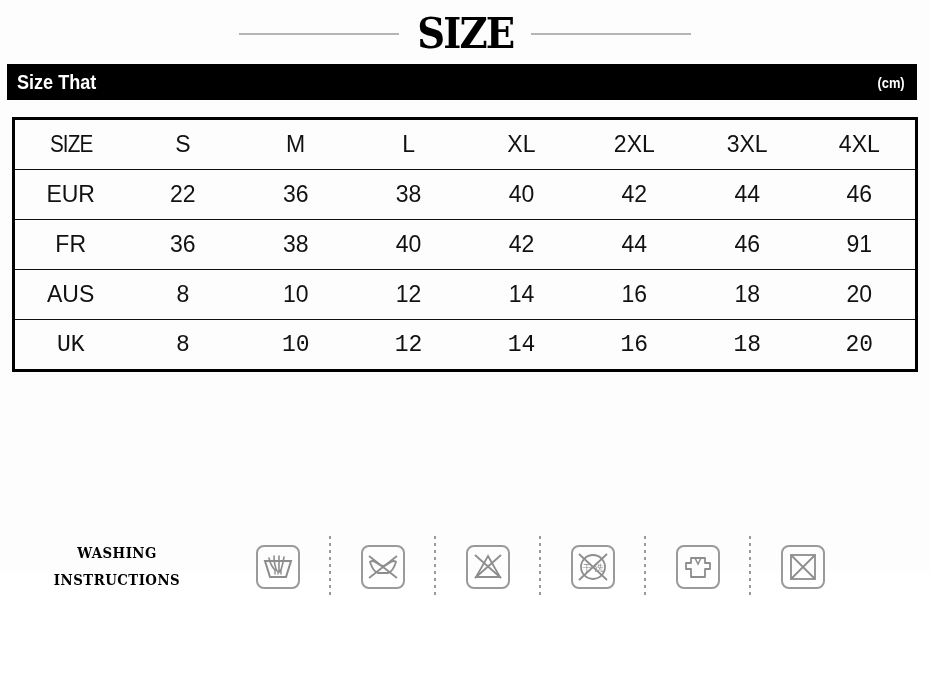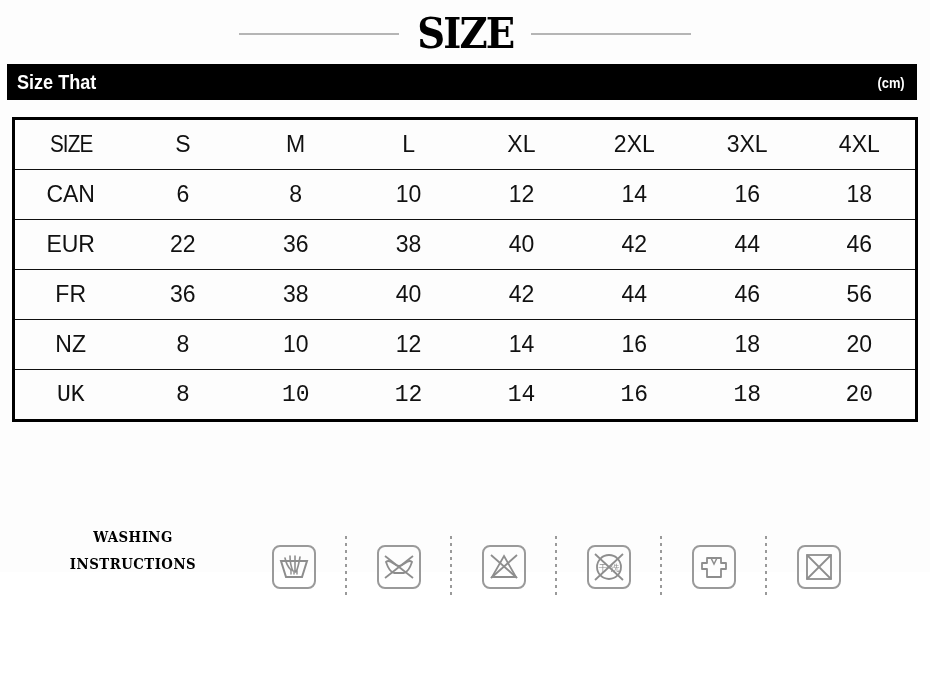--- a/index.html
+++ b/index.html
@@ -122,25 +122,25 @@
     transform: scaleX(0.9);
   }
   td.row-label {
     font-size: 23px;
   }
 
   
   .care-block {
     position: absolute;
     top: 524px;
-    left: 24px;
+    left: 8px;
     width: 906px;
     height: 86px;
     display: flex;
-    align-items: flex-start;
+    align-items: center;
   }
   .care-heading {
     width: 218px;
     text-align: center;
     font-family: "DejaVu Serif", "Liberation Serif", serif;
     font-weight: bold;
     font-size: 14px;
     letter-spacing: 0.5px;
     color: #000000;
     line-height: 1.9;
@@ -194,51 +194,41 @@
           <th>M</th>
           <th>L</th>
           <th>XL</th>
           <th>2XL</th>
           <th>3XL</th>
           <th>4XL</th>
         </tr>
       </thead>
       <tbody>
         <tr>
-          <td class="row-label">CAN</td>
-          <td>6</td>
-          <td>8</td>
-          <td>10</td>
-          <td>12</td>
-          <td>14</td>
-          <td>16</td>
-          <td>18</td>
-        </tr>
-        <tr>
           <td class="row-label">EUR</td>
           <td>22</td>
           <td>36</td>
           <td>38</td>
           <td>40</td>
           <td>42</td>
           <td>44</td>
           <td>46</td>
         </tr>
         <tr>
           <td class="row-label">FR</td>
           <td>36</td>
           <td>38</td>
           <td>40</td>
           <td>42</td>
           <td>44</td>
           <td>46</td>
-          <td>56</td>
-        </tr>
-        <tr>
-          <td class="row-label">NZ</td>
+          <td>91</td>
+        </tr>
+        <tr>
+          <td class="row-label">AUS</td>
           <td>8</td>
           <td>10</td>
           <td>12</td>
           <td>14</td>
           <td>16</td>
           <td>18</td>
           <td>20</td>
         </tr>
         <tr>
           <td class="row-label">UK</td>

